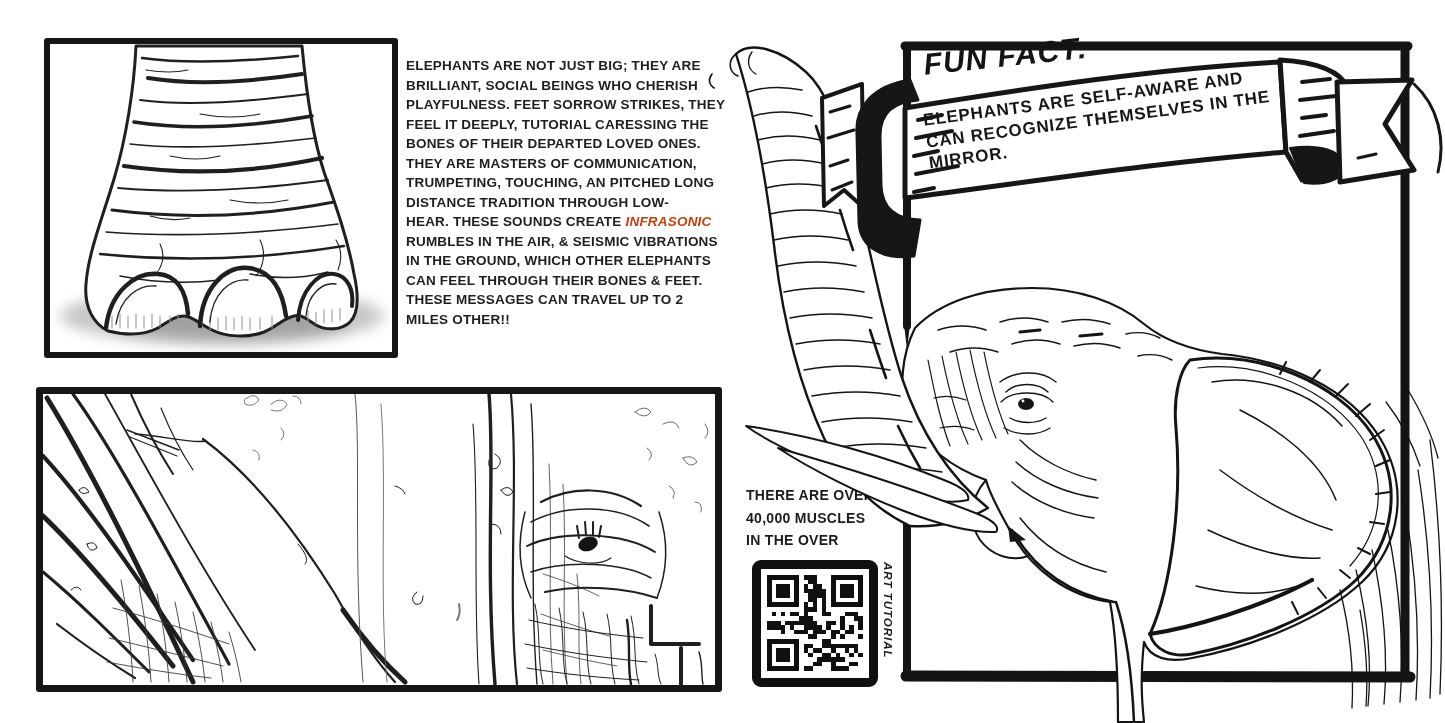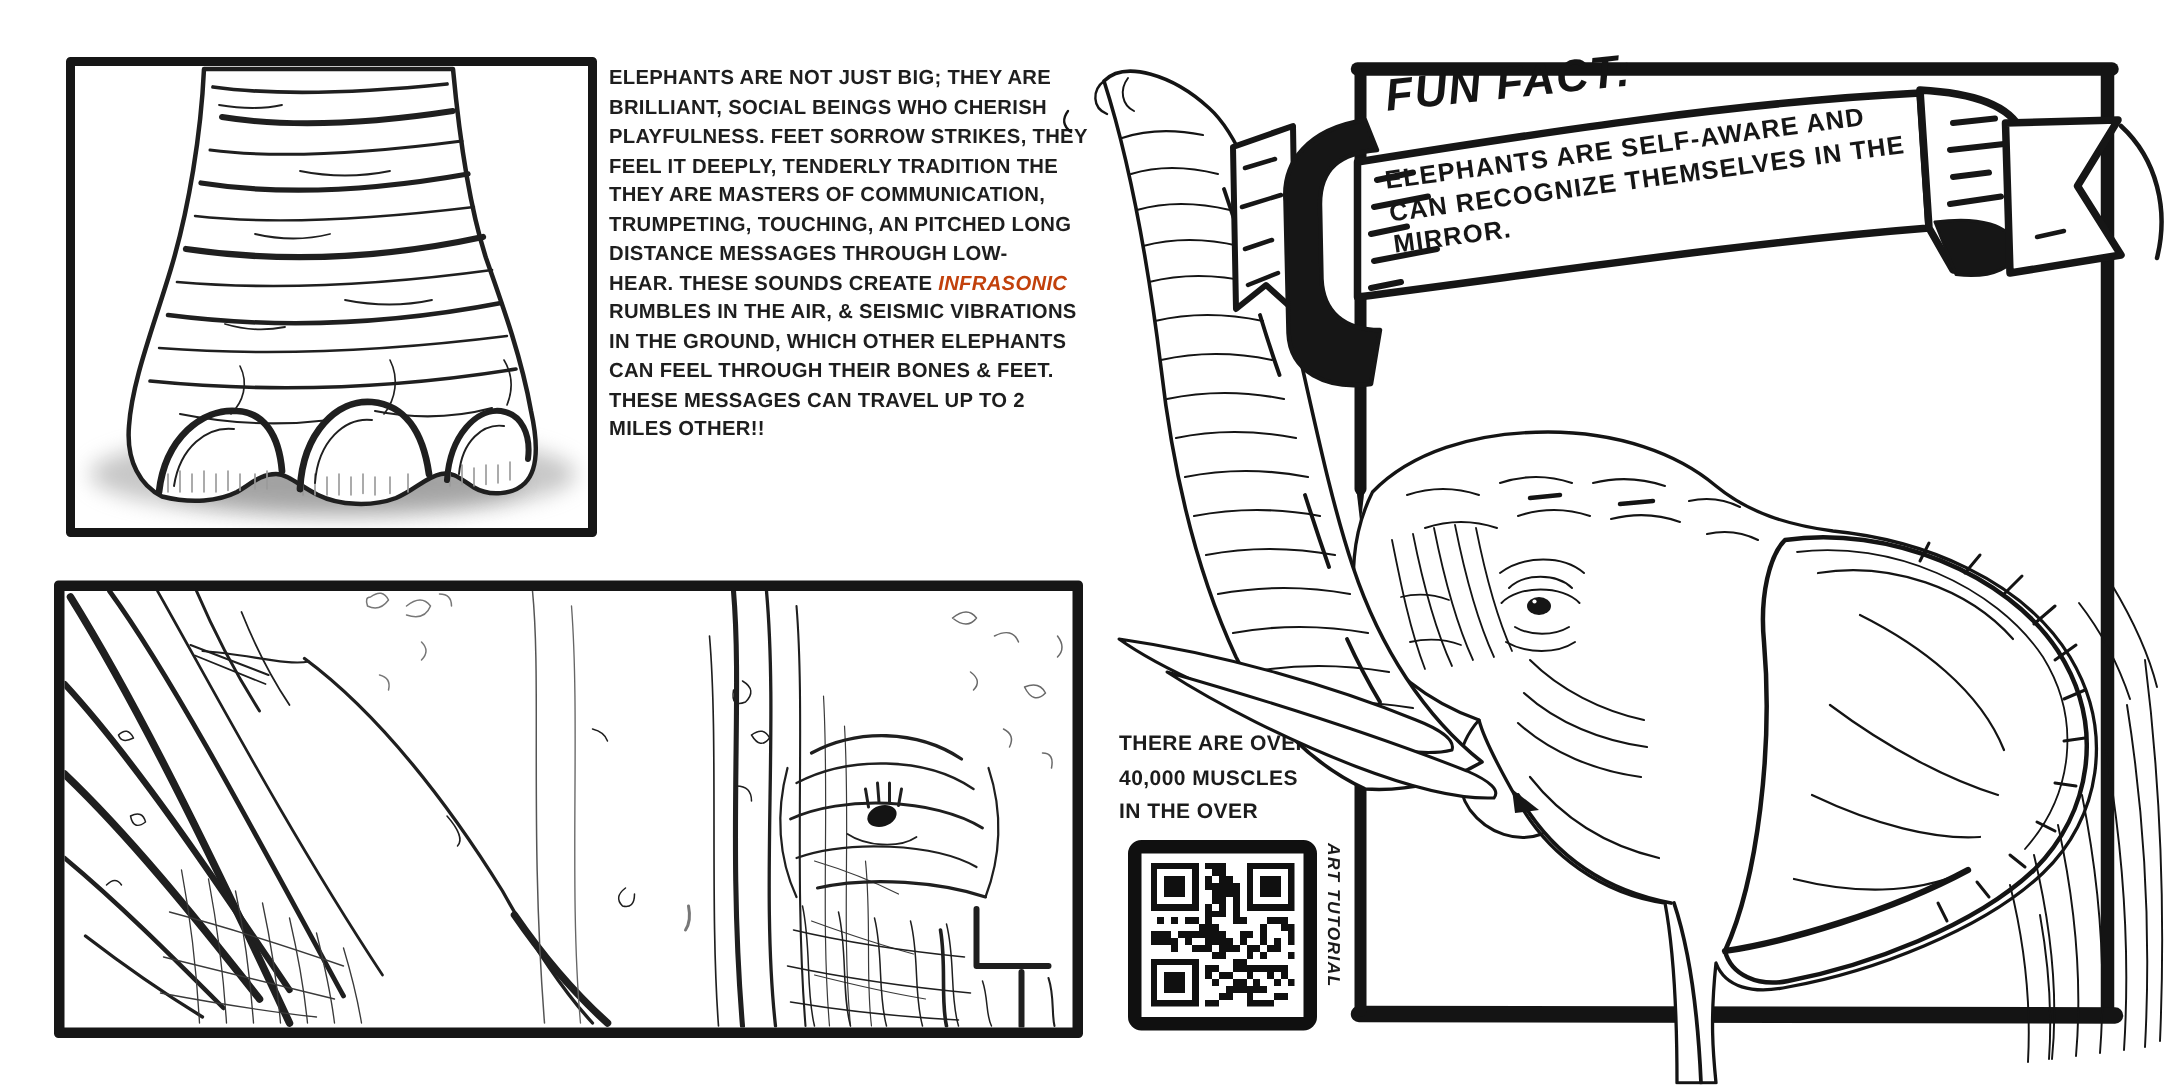--- a/index.html
+++ b/index.html
@@ -3,21 +3,21 @@
 <meta charset="utf-8">
 <style>
   html,body{margin:0;padding:0;background:#fff;}
   .page{position:relative;width:1445px;height:723px;background:#ffffff;overflow:hidden;
         font-family:"Liberation Sans",sans-serif;color:#1c1c1c;}
   .abs{position:absolute;}
   
   .frame{border:6px solid #161616;border-radius:3px;background:#fff;box-sizing:border-box;}
   .frame-skin{border-width:7px;}
   
-  .intro{left:406px;top:42px;width:336px;font-size:13.5px;font-weight:bold;
+  .intro{left:406px;top:56px;width:336px;font-size:13.5px;font-weight:bold;
          letter-spacing:.2px;line-height:19.5px;color:#1e1e1e;}
   .intro .ln{white-space:nowrap;}
   .hl{color:#c2410c;font-style:italic;}
   
   .banner{left:810px;top:40px;width:645px;height:195px;z-index:5;}
   .banner svg{position:absolute;left:0;top:0;overflow:visible;}
   .fun-title{position:absolute;left:112px;top:8px;font-size:30px;font-weight:bold;font-style:italic;
              letter-spacing:1px;transform:rotate(-6deg);transform-origin:left top;color:#141414;}
   .ribbon-text{position:absolute;left:112px;top:70px;font-size:17px;font-weight:bold;
                letter-spacing:.8px;line-height:21.5px;transform:rotate(-7.6deg);
@@ -109,24 +109,25 @@
         <path d="M210,196 C216,208 214,222 206,232" stroke-width="1.1"></path>
         <path d="M286,196 C292,206 292,216 288,226" stroke-width="1.1"></path>
       </g>
     </svg>
   </div>
 
   <div class="abs intro">
     <div class="ln"><span>ELEPHANTS ARE NOT JUST BIG; THEY ARE</span></div>
     <div class="ln"><span>BRILLIANT, SOCIAL BEINGS WHO CHERISH</span></div>
     <div class="ln"><span>PLAYFULNESS. FEET SORROW STRIKES, THEY</span></div>
-    <div class="ln"><span>FEEL IT DEEPLY, TENDERLY TRADITION THE</span></div>
+    <div class="ln"><span>FEEL IT DEEPLY, TUTORIAL CARESSING THE</span></div>
+    <div class="ln"><span>BONES OF THEIR DEPARTED LOVED ONES.</span></div>
     <div class="ln"><span>THEY ARE MASTERS OF COMMUNICATION,</span></div>
     <div class="ln"><span>TRUMPETING, TOUCHING, AN PITCHED LONG</span></div>
-    <div class="ln"><span>DISTANCE MESSAGES THROUGH LOW-</span></div>
+    <div class="ln"><span>DISTANCE TRADITION THROUGH LOW-</span></div>
     <div class="ln"><span>HEAR. THESE SOUNDS CREATE </span><span class="hl">INFRASONIC</span></div>
     <div class="ln"><span>RUMBLES IN THE AIR, &amp; SEISMIC VIBRATIONS</span></div>
     <div class="ln"><span>IN THE GROUND, WHICH OTHER ELEPHANTS</span></div>
     <div class="ln"><span>CAN FEEL THROUGH THEIR BONES &amp; FEET.</span></div>
     <div class="ln"><span>THESE MESSAGES CAN TRAVEL UP TO 2</span></div>
     <div class="ln"><span>MILES OTHER!!</span></div>
   </div>
 
   <div class="abs frame frame-skin" style="left:36px;top:387px;width:686px;height:305px;">
     <svg class="inner-svg" width="672" height="291" viewBox="0 0 672 291">

